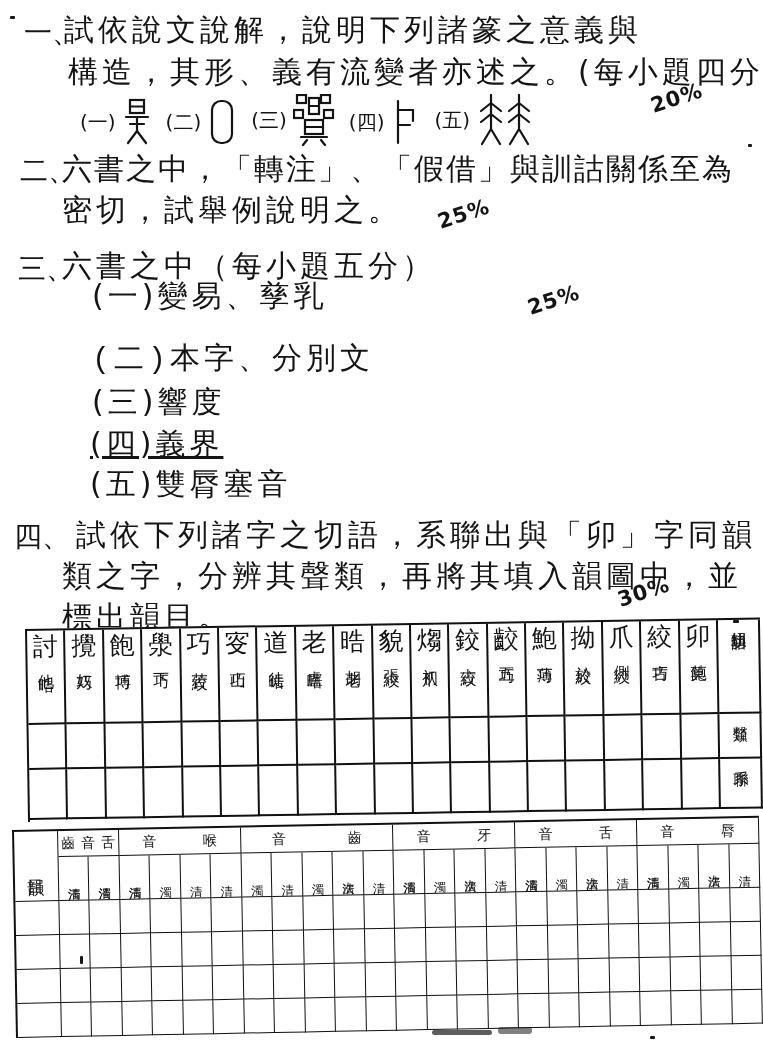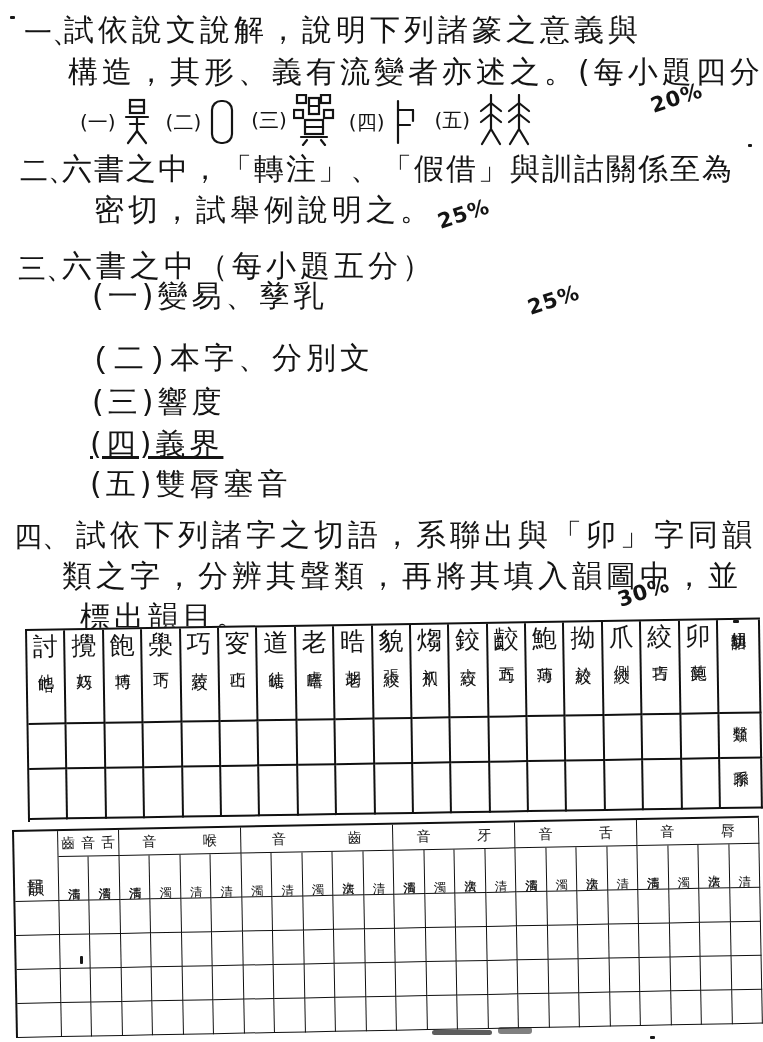--- a/index.html
+++ b/index.html
@@ -98,36 +98,36 @@
     <span class="itemlbl">(五)</span>
     <svg class="seal" width="58" height="52" viewBox="0 0 58 52">
       <path d="M15,1 v34 M15,9 L5,17 M15,9 L25,17 M15,20 L5,28 M15,20 L25,28 M15,35 L6,50 M15,35 L24,50"></path>
       <path d="M43,1 v34 M43,9 L33,17 M43,9 L53,17 M43,20 L33,28 M43,20 L53,28 M43,35 L34,50 M43,35 L52,50"></path>
     </svg>
   </div>
 </div>
 
 <div class="abs hw num" style="left:20px;top:152px;">二、</div>
 <div class="abs hw line" style="left:62px;top:149px;letter-spacing:2px;">六書之中，「轉注」、「假借」與訓詁關係至為</div>
-<div class="abs hw line" style="left:94px;top:190px;font-family:Liberation Serif, serif;">密切，試舉例說明之。</div>
+<div class="abs hw line" style="left:62px;top:190px;font-family:Liberation Serif, serif;">密切，試舉例說明之。</div>
 <div class="abs hw score" style="left:437px;top:202px;">25%</div>
 
 <div class="abs hw num" style="left:18px;top:250px;">三、</div>
 <div class="abs hw line" style="left:62px;top:246px;">六書之中（每小題五分）</div>
 <div class="abs hw score" style="left:527px;top:288px;">25%</div>
 <div class="abs hw line" style="left:92px;top:276px;">(一)變易、孳乳</div>
 <div class="abs hw line" style="left:92px;top:338px;font-family:Liberation Mono, monospace;">(二)本字、分別文</div>
 <div class="abs hw line" style="left:92px;top:382px;">(三)響度</div>
 <div class="abs hw line" style="left:90px;top:424px;text-decoration:underline;">(四)義界</div>
 <div class="abs hw line" style="left:90px;top:464px;">(五)雙脣塞音</div>
 
 <div class="abs hw num" style="left:14px;top:518px;">四、</div>
 <div class="abs hw line" style="left:76px;top:515px;font-family:Liberation Serif, serif;">試依下列諸字之切語，系聯出與「卯」字同韻</div>
 <div class="abs hw line" style="left:62px;top:556px;">類之字，分辨其聲類，再將其填入韻圖中，並</div>
-<div class="abs hw line" style="left:62px;top:597px;margin-left:18px;">標出韻目。</div>
+<div class="abs hw line" style="left:62px;top:597px;">標出韻目。</div>
 <div class="abs hw score" style="left:617px;top:580px;">30%</div>
 
 <div id="table1" class="abs">
     <div class="cell">
       <div class="t1char">討</div>
       <div class="t1fq">他晧</div>
     </div>
     <div class="cell">
       <div class="t1char">攪</div>
       <div class="t1fq">奴巧</div>

